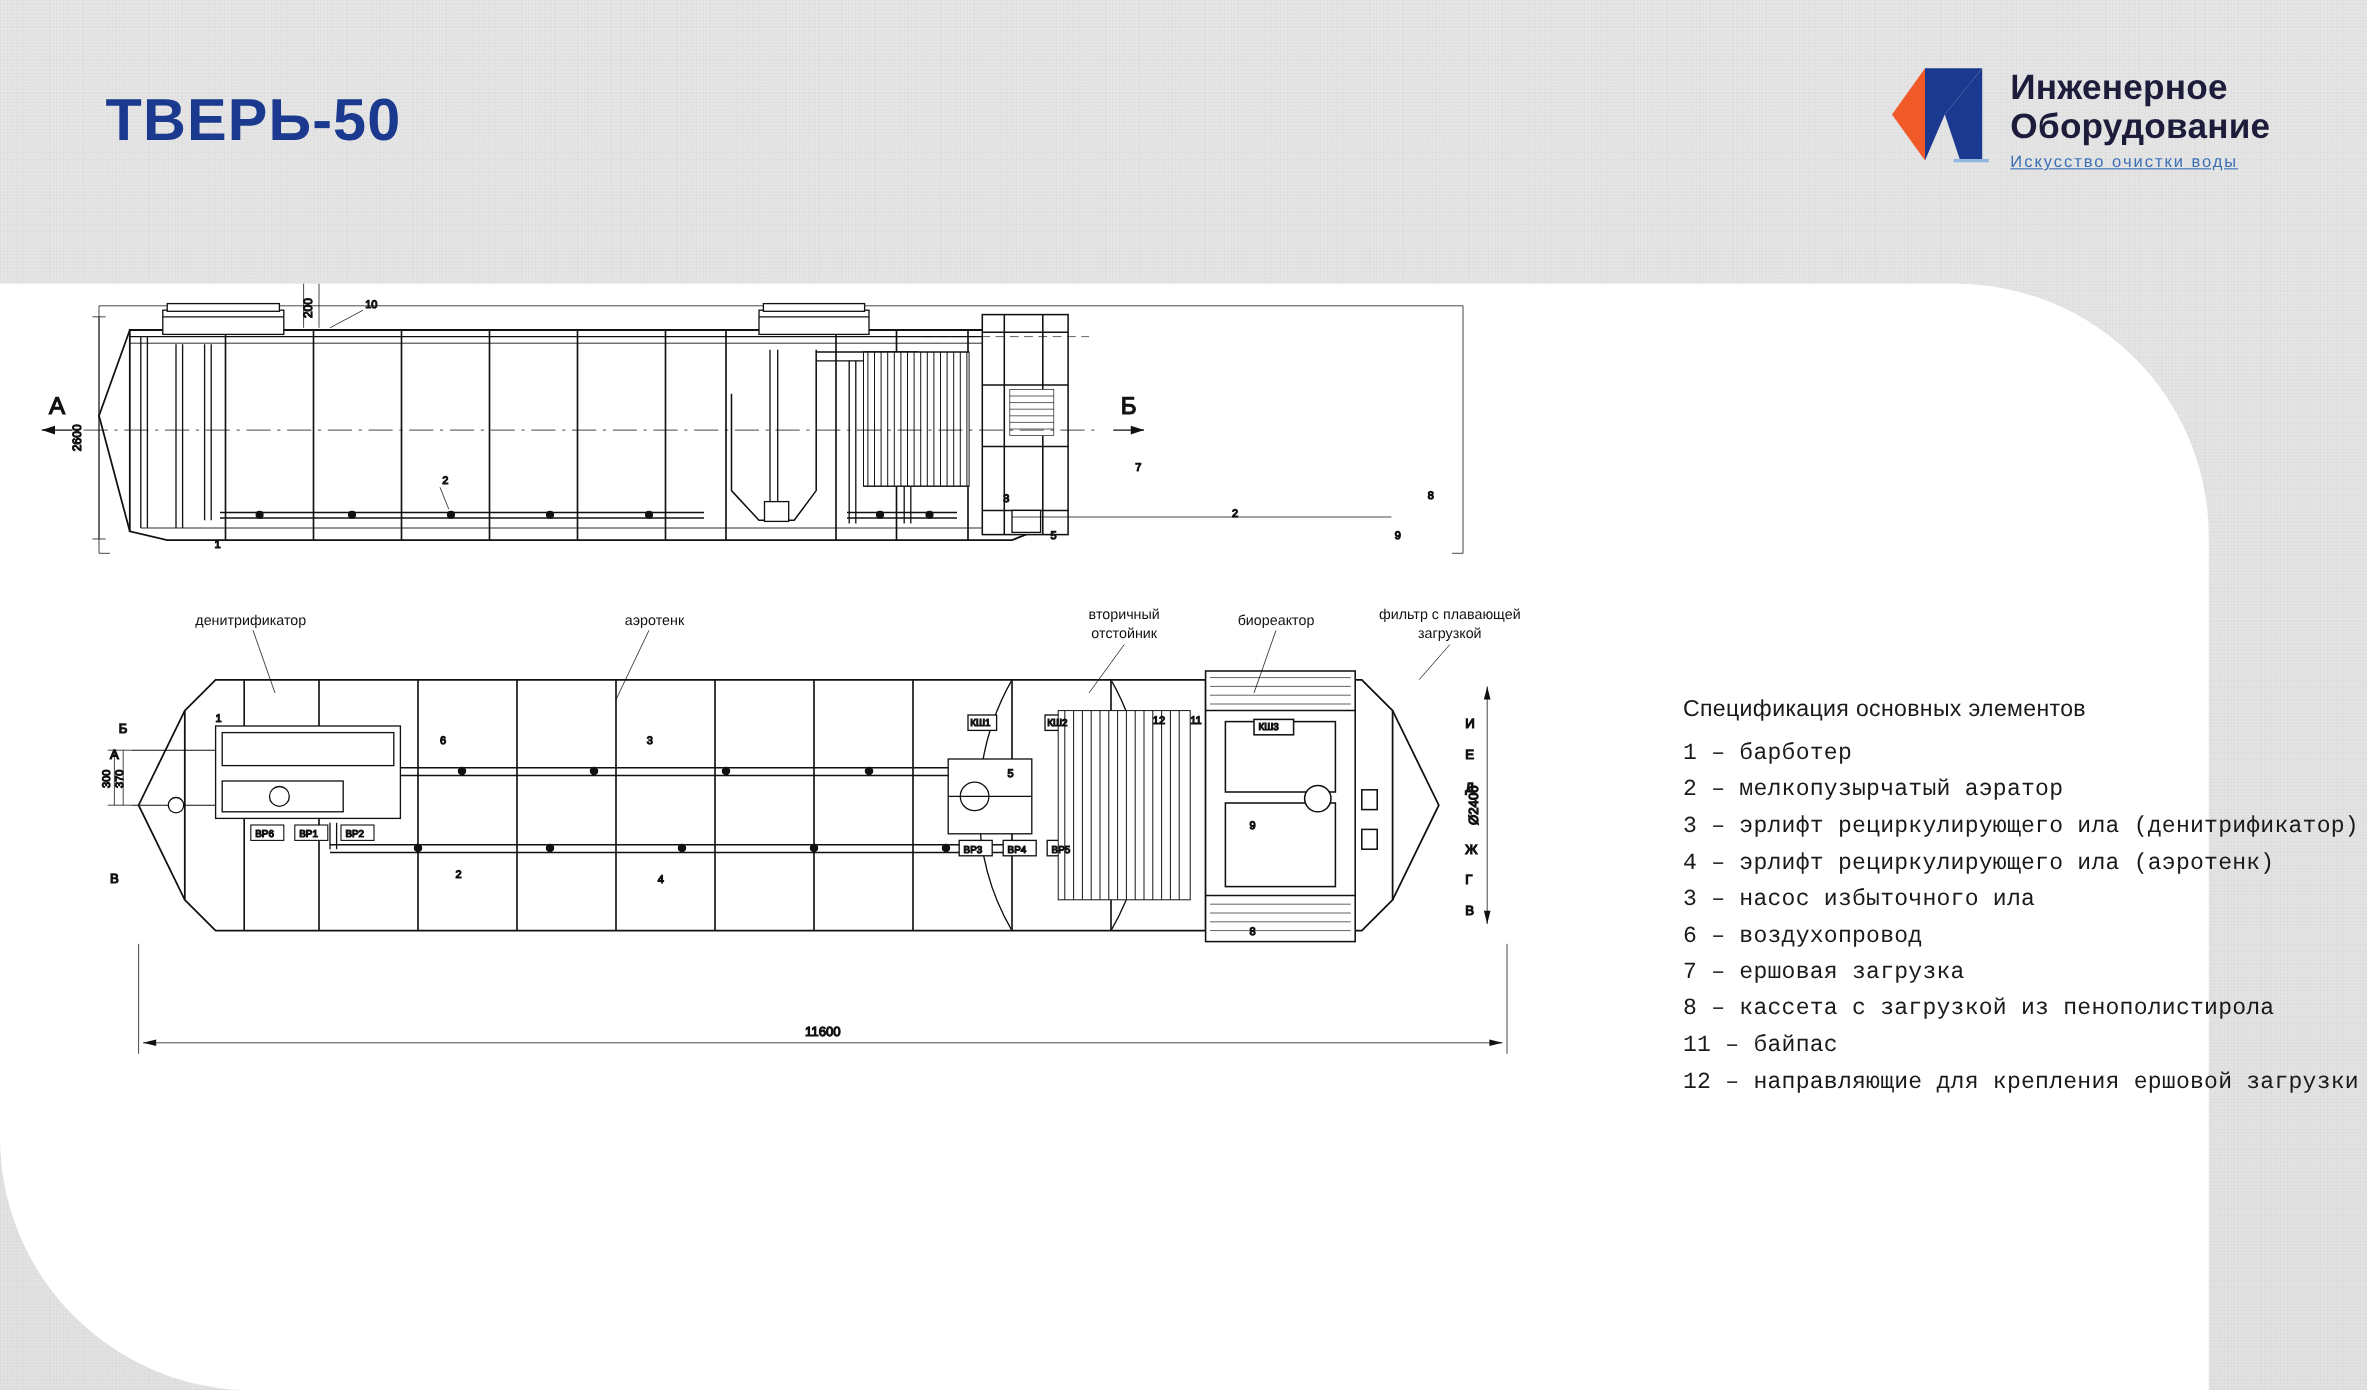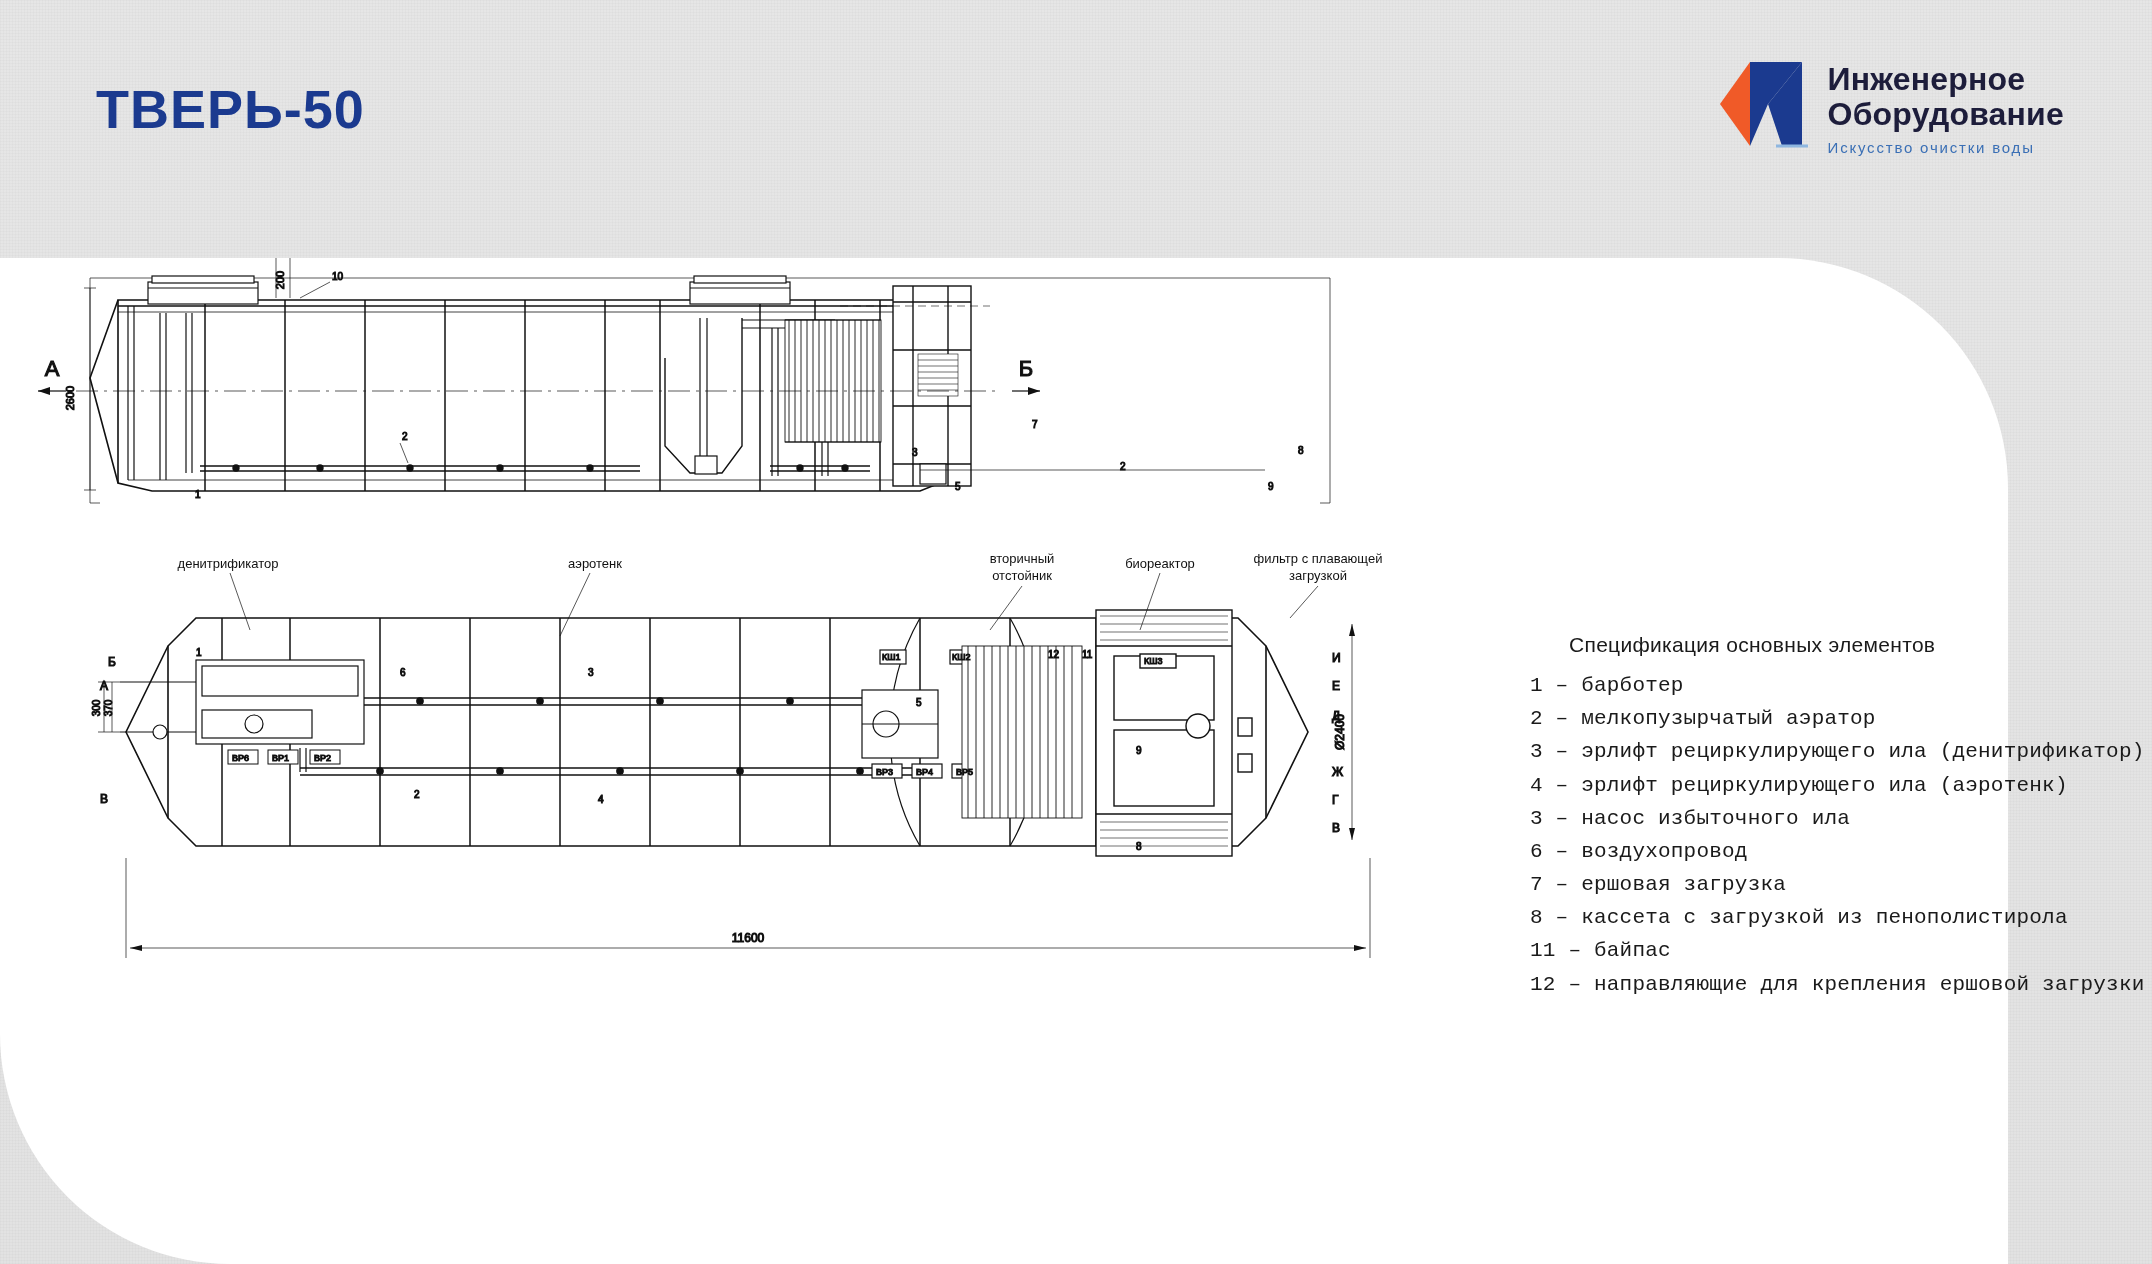--- a/index.html
+++ b/index.html
@@ -32,41 +32,41 @@
     position: absolute; right: 88px; top: 58px;
     display: flex; align-items: flex-start; gap: 16px;
   }
   #logo-mark { position: relative; width: 96px; height: 92px; }
   #logo-text-wrap { padding-top: 4px; }
   .logo-line1, .logo-line2 {
     font-size: 32px; font-weight: bold; color: #1d1d3b; line-height: 1.08;
     letter-spacing: 0.2px;
   }
   .logo-sub {
-    margin-top: 8px; font-size: 15px; color: #3a6fb5; letter-spacing: 1.8px;
+    margin-top: 8px; font-size: 15px; color: #3a6fb5; letter-spacing: 1.8px; text-decoration: underline;
   }
 
   
   #panel {
     position: absolute; left: 0; top: 258px;
     width: 2008px; height: 1006px;
     background: #ffffff;
     border-top-right-radius: 230px;
     border-bottom-left-radius: 230px;
   }
 
   
   #drawing { position: absolute; left: 0; top: 0; width: 1520px; height: 1006px; }
 
   
   #spec {
     position: absolute; left: 1530px; top: 375px; width: 600px;
     color: #1a1a1a;
   }
-  #spec-title { font-size: 21px; margin-bottom: 12px; letter-spacing: 0.3px; margin-left: 39px; }
+  #spec-title { font-size: 21px; margin-bottom: 12px; letter-spacing: 0.3px; }
   .spec-item { font-size: 21px; line-height: 1.58; letter-spacing: 0.2px; white-space: nowrap; font-family: Liberation Mono, monospace; }
   svg text { font-family: "Liberation Sans", sans-serif; }
 </style>
 </head>
 <body>
 
 <div id="page">
 
   <div id="header">
     <div id="title">ТВЕРЬ-50</div>

